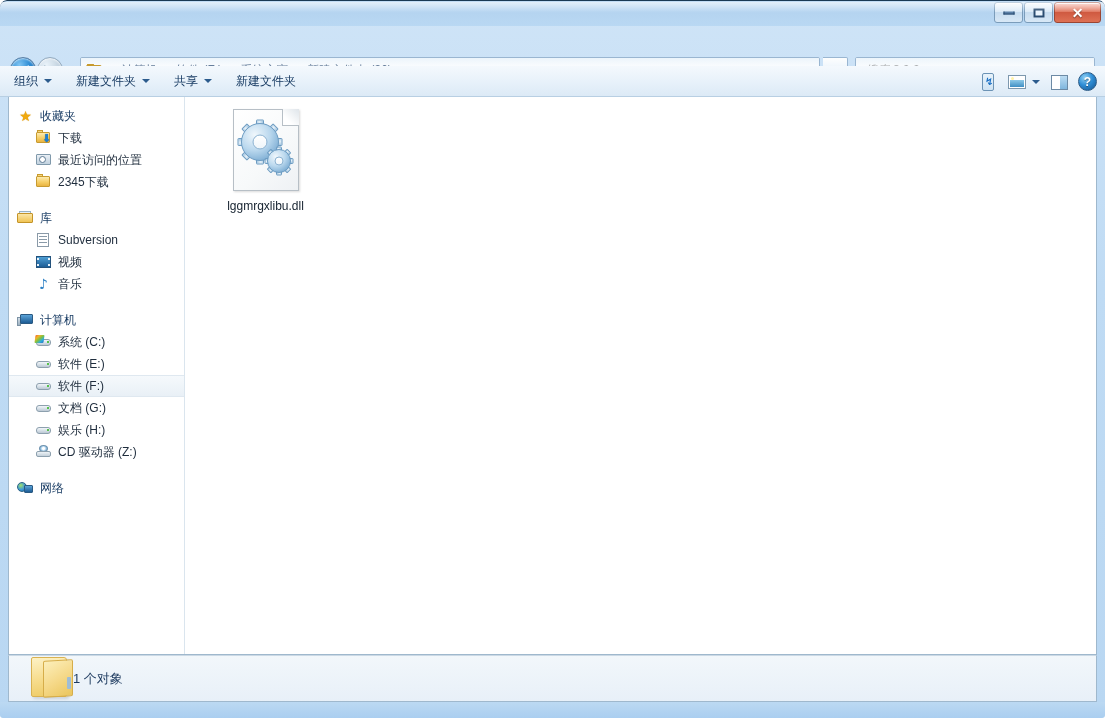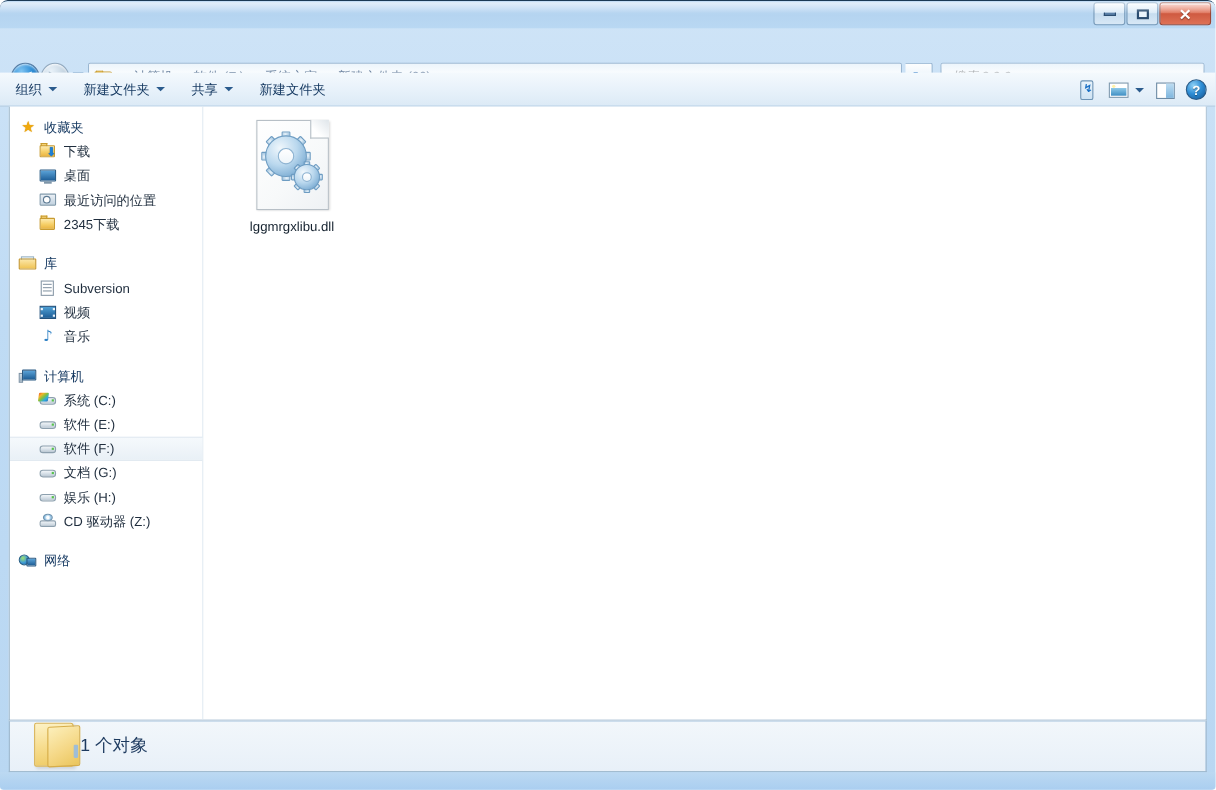--- a/index.html
+++ b/index.html
@@ -330,21 +330,21 @@
   }
   #statusfolder .front {
     position:absolute; left:20px; top:11px; width:30px; height:37px;
     background: linear-gradient(150deg,#fcefbb 0%, #f5d887 55%, #eac55c 100%);
     border:1px solid #d6ad49; border-radius:2px;
     transform: skewY(-3deg);
   }
   #statusfolder .spine {
     position:absolute; left:44px; top:28px; width:4px; height:12px; background:#9fbdd6; border-radius:1px;
   }
-  #statustext { margin-left: 64px; font-size:16px; color:#1d3a5f; }
+  #statustext { margin-left: 64px; font-size:13px; color:#1d3a5f; }
   
   #bottomglass {
     position:absolute; left:0; top:702px; width:1105px; height:16px;
     background: linear-gradient(180deg,#bcd9f2 0%, #aacef0 100%);
     border-radius:0 0 4px 4px;
   }
 </style>
 </head>
 <body>
 
@@ -449,27 +449,20 @@
         <span class="sico ic-star">★</span>
         <span>收藏夹</span>
       </div>
       <div class="srow child">
         <span class="sico ic-folder ic-dl">
           <span class="tab"></span>
             <span class="bk"></span>
           <span class="arr">⬇</span>
         </span>
         <span>下载</span>
-      </div>
-      <div class="srow child">
-        <span class="sico ic-desk">
-          <span class="scr"></span>
-            <span class="base"></span>
-        </span>
-        <span>桌面</span>
       </div>
       <div class="srow child">
         <span class="sico ic-recent">
           <span class="scr"></span>
             <span class="cl"></span>
         </span>
         <span>最近访问的位置</span>
       </div>
       <div class="srow child">
         <span class="sico ic-folder">

